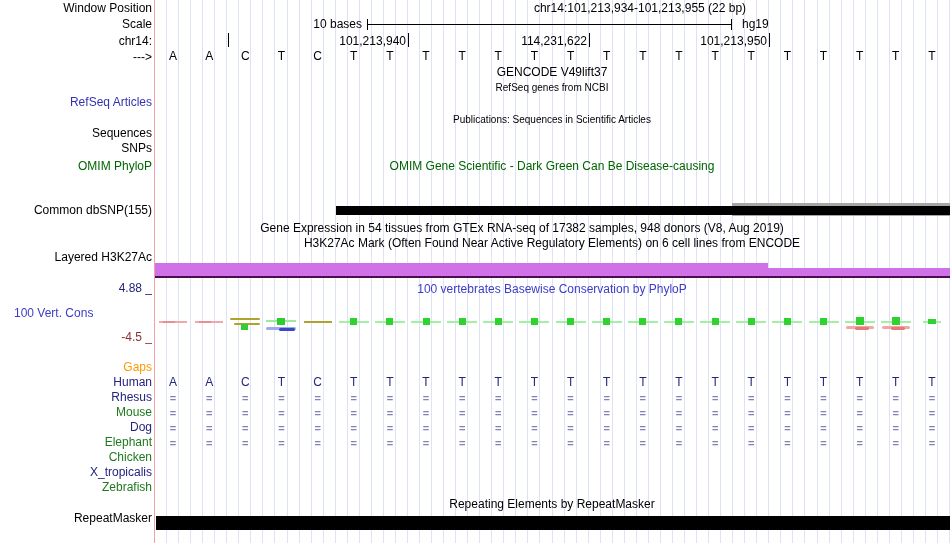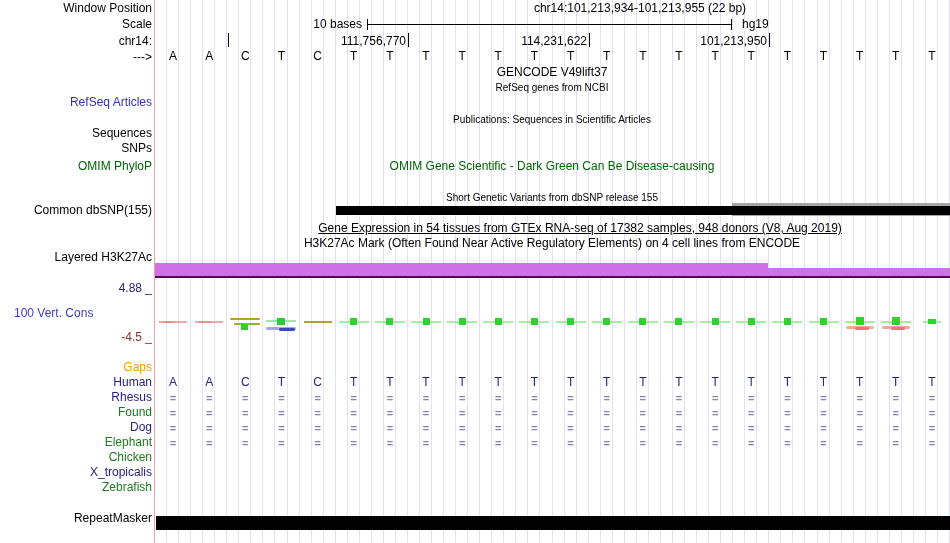--- a/index.html
+++ b/index.html
@@ -101,21 +101,21 @@
   <div class="abs" style="left:272px;top:18px;width:90px;text-align:right;">10 bases</div>
   <div class="abs" style="left:367px;top:24px;width:365px;height:1px;background:#000;"></div>
   <div class="tick" style="left:367px;top:19px;height:11px;"></div>
   <div class="tick" style="left:731px;top:19px;height:11px;"></div>
   <div class="abs" style="left:742px;top:18px;">hg19</div>
 
   <div class="rlab" style="top:35px;">chr14:</div>
   <div id="rulerlayer">
       <div class="tick" style="left: 228px; top: 33px; height: 14px;"></div>
       <div class="tick" style="left: 408px; top: 33px; height: 14px;"></div>
-      <div class="abs" style="left: 316px; top: 35px; width: 90px; text-align: right;">111,756,770</div>
+      <div class="abs" style="left: 316px; top: 35px; width: 90px; text-align: right;">101,213,940</div>
       <div class="tick" style="left: 589px; top: 33px; height: 14px;"></div>
       <div class="abs" style="left: 497px; top: 35px; width: 90px; text-align: right;">114,231,622</div>
       <div class="tick" style="left: 769px; top: 33px; height: 14px;"></div>
       <div class="abs" style="left: 677px; top: 35px; width: 90px; text-align: right;">101,213,950</div>
     </div>
 
   <div class="rlab" style="top:51px;">---&gt;</div>
   <div id="seqrow">
       <div class="baseletter" style="left: 173.068px; top: 50px; color: rgb(0, 0, 0);">A</div>
       <div class="baseletter" style="left: 209.205px; top: 50px; color: rgb(0, 0, 0);">A</div>
@@ -145,32 +145,32 @@
   <div class="abs ctr small" style="left:552px;top:82px;">RefSeq genes from NCBI</div>
   <div class="rlab" style="top: 96px; color: rgb(51, 51, 178);" id="refseq-label">RefSeq Articles</div>
 
   <div class="abs ctr small" style="left:552px;top:114px;">Publications: Sequences in Scientific Articles</div>
   <div class="rlab" style="top:127px;">Sequences</div>
   <div class="rlab" style="top:142px;">SNPs</div>
 
   <div class="abs ctr" style="left: 552px; top: 160px; color: rgb(0, 100, 0);" id="omim-title">OMIM Gene Scientific - Dark Green Can Be Disease-causing</div>
   <div class="rlab" style="top: 160px; color: rgb(0, 100, 0);" id="omim-label">OMIM PhyloP</div>
 
-  <div class="abs ctr small" style="left:552px;top:192px;">Short Genetic Variants from dbSNP release 155</div>
   <div class="bar" id="dbsnp-gray" style="left: 732px; top: 203px; width: 218px; height: 13px; background: rgb(166, 166, 166);"></div>
   <div class="bar" id="dbsnp-black" style="left: 336px; top: 206px; width: 614px; height: 9px; background: rgb(0, 0, 0);"></div>
   <div class="rlab" style="top:204px;">Common dbSNP(155)</div>
 
-  <div class="abs ctr" style="left:580px;top:222px;text-decoration:underline;">Gene Expression in 54 tissues from GTEx RNA-seq of 17382 samples, 948 donors (V8, Aug 2019)</div>
-  <div class="abs ctr" style="left:552px;top:237px;">H3K27Ac Mark (Often Found Near Active Regulatory Elements) on 4 cell lines from ENCODE</div>
+  <div class="abs ctr" style="left:522px;top:222px;">Gene Expression in 54 tissues from GTEx RNA-seq of 17382 samples, 948 donors (V8, Aug 2019)</div>
+  <div class="abs ctr" style="left:552px;top:237px;">H3K27Ac Mark (Often Found Near Active Regulatory Elements) on 6 cell lines from ENCODE</div>
   <div class="rlab" style="top:251px;">Layered H3K27Ac</div>
   <div class="bar" id="h3k-left" style="left: 155px; top: 263px; width: 613px; height: 15px; background: rgb(207, 114, 232);"></div>
   <div class="bar" id="h3k-right" style="left: 768px; top: 268px; width: 182px; height: 10px; background: rgb(207, 114, 232);"></div>
   <div class="bar" id="h3k-base" style="left: 155px; top: 276px; width: 795px; height: 2px; background: rgb(80, 10, 80);"></div>
 
+  <div class="abs ctr" style="left: 552px; top: 283px; color: rgb(60, 60, 200);" id="cons-title">100 vertebrates Basewise Conservation by PhyloP</div>
   <div class="rlab" style="top: 282px; color: rgb(36, 36, 126);" id="cons-max">4.88 _</div>
   <div class="abs" style="left: 14px; top: 307px; color: rgb(60, 60, 200);" id="cons-label">100 Vert. Cons</div>
   <div class="rlab" style="top: 331px; color: rgb(139, 48, 48);" id="cons-min">-4.5 _</div>
   <div id="conslayer">
       <div class="mark" style="left: 159.068px; top: 321px; width: 28px; height: 2px; background: rgb(240, 168, 168);"></div>
       <div class="mark" style="left: 163.068px; top: 321px; width: 12px; height: 2px; background: rgb(232, 143, 143);"></div>
       <div class="mark" style="left: 195.205px; top: 321px; width: 28px; height: 2px; background: rgb(240, 168, 168);"></div>
       <div class="mark" style="left: 199.205px; top: 321px; width: 12px; height: 2px; background: rgb(232, 143, 143);"></div>
       <div class="mark" style="left: 230.341px; top: 318px; width: 30px; height: 2px; background: rgb(175, 163, 43); border-radius: 1px;"></div>
       <div class="mark" style="left: 234.341px; top: 323px; width: 26px; height: 2px; background: rgb(175, 163, 43); border-radius: 1px;"></div>
@@ -261,21 +261,21 @@
       <div class="alnglyph" style="left: 606.705px; top: 392px;">=</div>
       <div class="alnglyph" style="left: 642.841px; top: 392px;">=</div>
       <div class="alnglyph" style="left: 678.977px; top: 392px;">=</div>
       <div class="alnglyph" style="left: 715.114px; top: 392px;">=</div>
       <div class="alnglyph" style="left: 751.25px; top: 392px;">=</div>
       <div class="alnglyph" style="left: 787.386px; top: 392px;">=</div>
       <div class="alnglyph" style="left: 823.523px; top: 392px;">=</div>
       <div class="alnglyph" style="left: 859.659px; top: 392px;">=</div>
       <div class="alnglyph" style="left: 895.795px; top: 392px;">=</div>
       <div class="alnglyph" style="left: 931.932px; top: 392px;">=</div>
-      <div class="rlab" style="top: 406px; color: rgb(30, 122, 30);">Found</div>
+      <div class="rlab" style="top: 406px; color: rgb(30, 122, 30);">Mouse</div>
       <div class="alnglyph" style="left: 173.068px; top: 407px;">=</div>
       <div class="alnglyph" style="left: 209.205px; top: 407px;">=</div>
       <div class="alnglyph" style="left: 245.341px; top: 407px;">=</div>
       <div class="alnglyph" style="left: 281.477px; top: 407px;">=</div>
       <div class="alnglyph" style="left: 317.614px; top: 407px;">=</div>
       <div class="alnglyph" style="left: 353.75px; top: 407px;">=</div>
       <div class="alnglyph" style="left: 389.886px; top: 407px;">=</div>
       <div class="alnglyph" style="left: 426.023px; top: 407px;">=</div>
       <div class="alnglyph" style="left: 462.159px; top: 407px;">=</div>
       <div class="alnglyph" style="left: 498.295px; top: 407px;">=</div>
@@ -335,16 +335,17 @@
       <div class="alnglyph" style="left: 787.386px; top: 437px;">=</div>
       <div class="alnglyph" style="left: 823.523px; top: 437px;">=</div>
       <div class="alnglyph" style="left: 859.659px; top: 437px;">=</div>
       <div class="alnglyph" style="left: 895.795px; top: 437px;">=</div>
       <div class="alnglyph" style="left: 931.932px; top: 437px;">=</div>
       <div class="rlab" style="top: 451px; color: rgb(30, 122, 30);">Chicken</div>
       <div class="rlab" style="top: 466px; color: rgb(36, 36, 126);">X_tropicalis</div>
       <div class="rlab" style="top: 481px; color: rgb(30, 122, 30);">Zebrafish</div>
     </div>
 
+  <div class="abs ctr" style="left:552px;top:498px;">Repeating Elements by RepeatMasker</div>
   <div class="rlab" style="top:512px;">RepeatMasker</div>
   <div class="bar" id="rmsk-bar" style="left: 156px; top: 516px; width: 794px; height: 14px; background: rgb(0, 0, 0);"></div>
 
 </div>
 
 </body></html>

